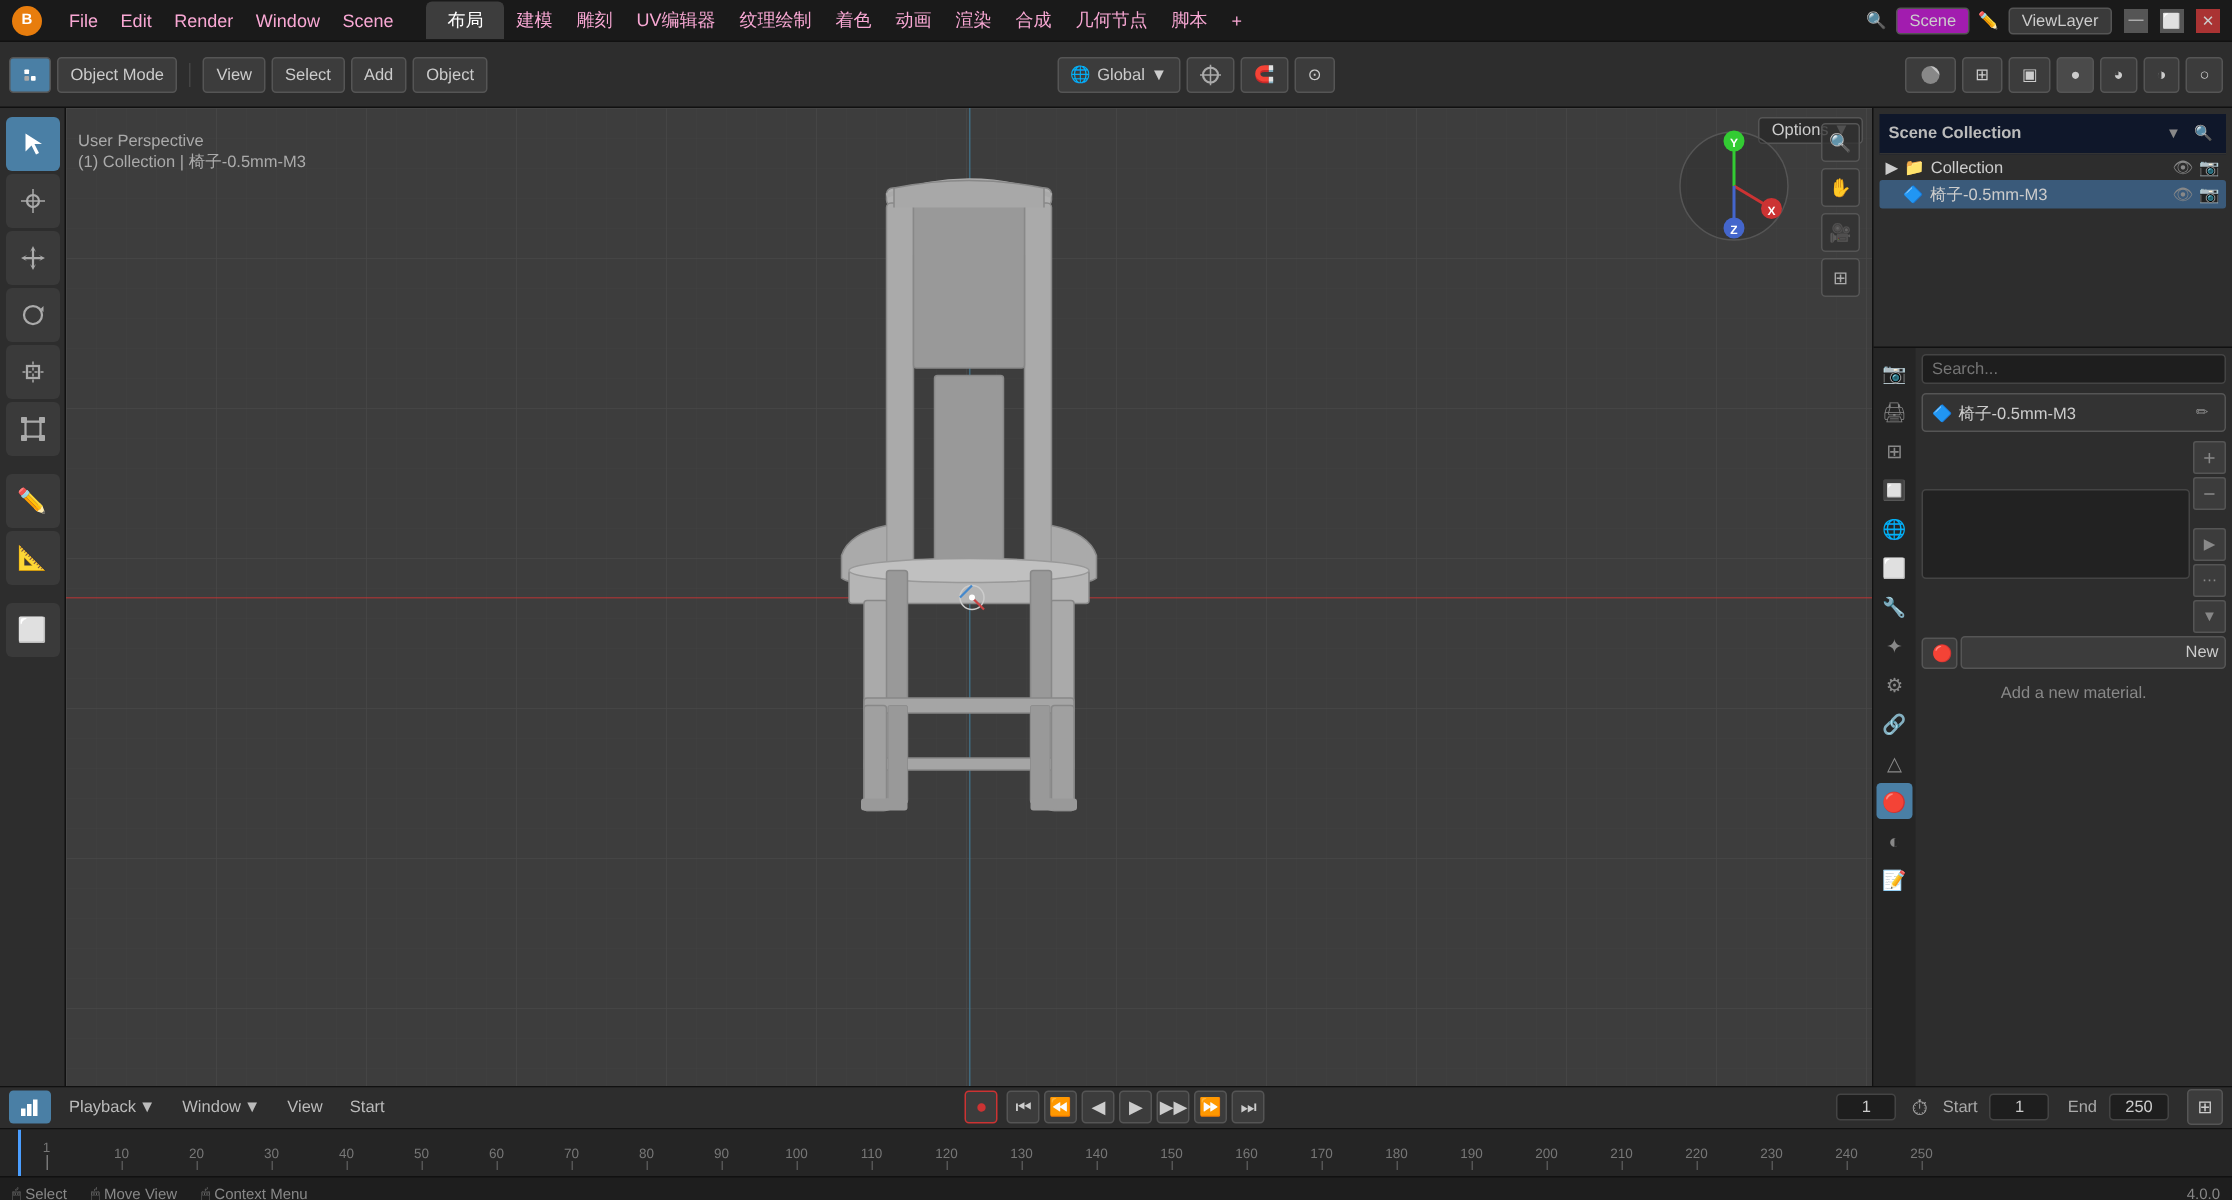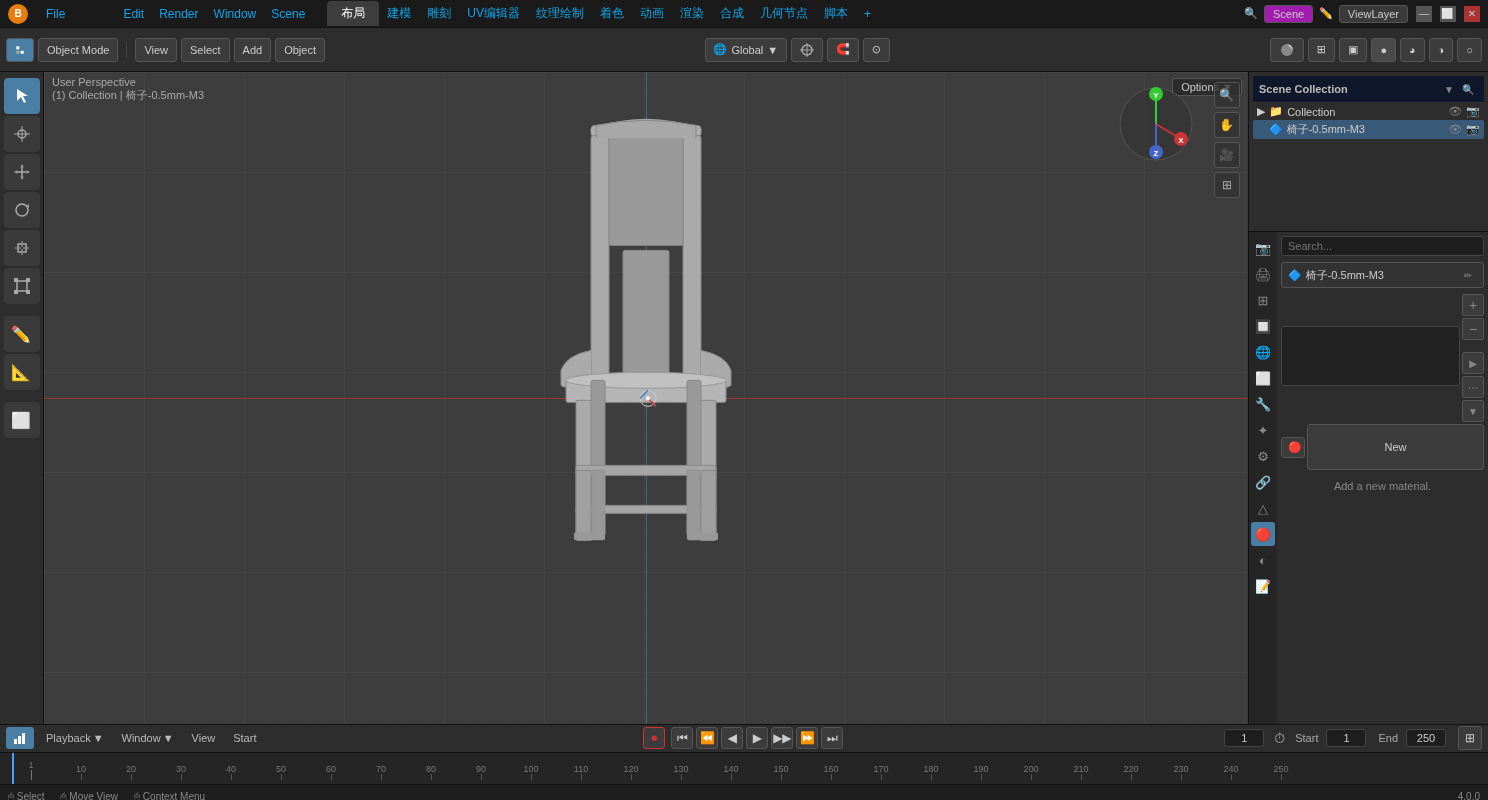--- a/index.html
+++ b/index.html
@@ -37,21 +37,21 @@
       font-size: 10px;
       display: flex;
       align-items: center;
       justify-content: center;
     }
     .menu-item {
       padding: 3px 8px;
       cursor: pointer;
       border-radius: 3px;
       font-size: 12px;
-      color: #0ea5e9;
+      color: #f9a8d4;
       white-space: nowrap;
     }
     .menu-sep { width: 1px; height: 16px; background: #444; margin: 0 4px; }
 
     
     #toolbar {
       height: 44px;
       background: #2d2d2d;
       display: flex;
       align-items: center;
@@ -111,21 +111,21 @@
     
     #viewport {
       flex: 1;
       background: #3d3d3d;
       position: relative;
       overflow: hidden;
     }
 
     .viewport-info {
       position: absolute;
-      top: 4px;
+      top: 16px;
       left: 8px;
       font-size: 11px;
       color: #aaa;
     }
 
     
     .viewport-right-icons {
       position: absolute;
       top: 10px;
       right: 8px;
@@ -251,28 +251,28 @@
       border: 1px solid #555;
       border-radius: 3px;
       color: #ccc;
       cursor: pointer;
       font-size: 11px;
       text-align: center;
     }
 
     .new-material-btn {
       width: 100%;
-      padding: 16px;
+      padding: 4px;
       background: #3c3c3c;
       border: 1px solid #555;
       border-radius: 3px;
       color: #ccc;
       cursor: pointer;
       font-size: 11px;
-      text-align: center;
+      text-align: right;
       margin-bottom: 4px;
     }
 
     .add-material-hint {
       font-size: 11px;
       color: #888;
       text-align: center;
       padding: 4px;
     }
 
@@ -484,21 +484,21 @@
   </style>
 </head>
 <body>
 
 <div id="titlebar">
   <span style="margin-right:8px; display:flex; align-items:center;">
     <div class="blender-logo">B</div>
   </span>
   <span style="font-size:11px; color:#aaa; margin-right:16px;">
     <span class="menu-item" style="padding:2px 6px;">File</span>
-    <span class="menu-item" style="padding:2px 6px;margin-left:43px;">Edit</span>
+    <span class="menu-item" style="padding:2px 6px;">Edit</span>
     <span class="menu-item" style="padding:2px 6px;">Render</span>
     <span class="menu-item" style="padding:2px 6px;">Window</span>
     <span class="menu-item" style="padding:2px 6px;">Scene</span>
   </span>
 
   <span style="display:flex; gap:0; flex:1; align-items:center;text-align:right;">
     <span class="menu-item" style="background:#3d3d3d; color:#fff; border-radius:4px 4px 0 0; padding:4px 14px;">布局</span>
     <span class="menu-item">建模</span>
     <span class="menu-item">雕刻</span>
     <span class="menu-item">UV编辑器</span>

